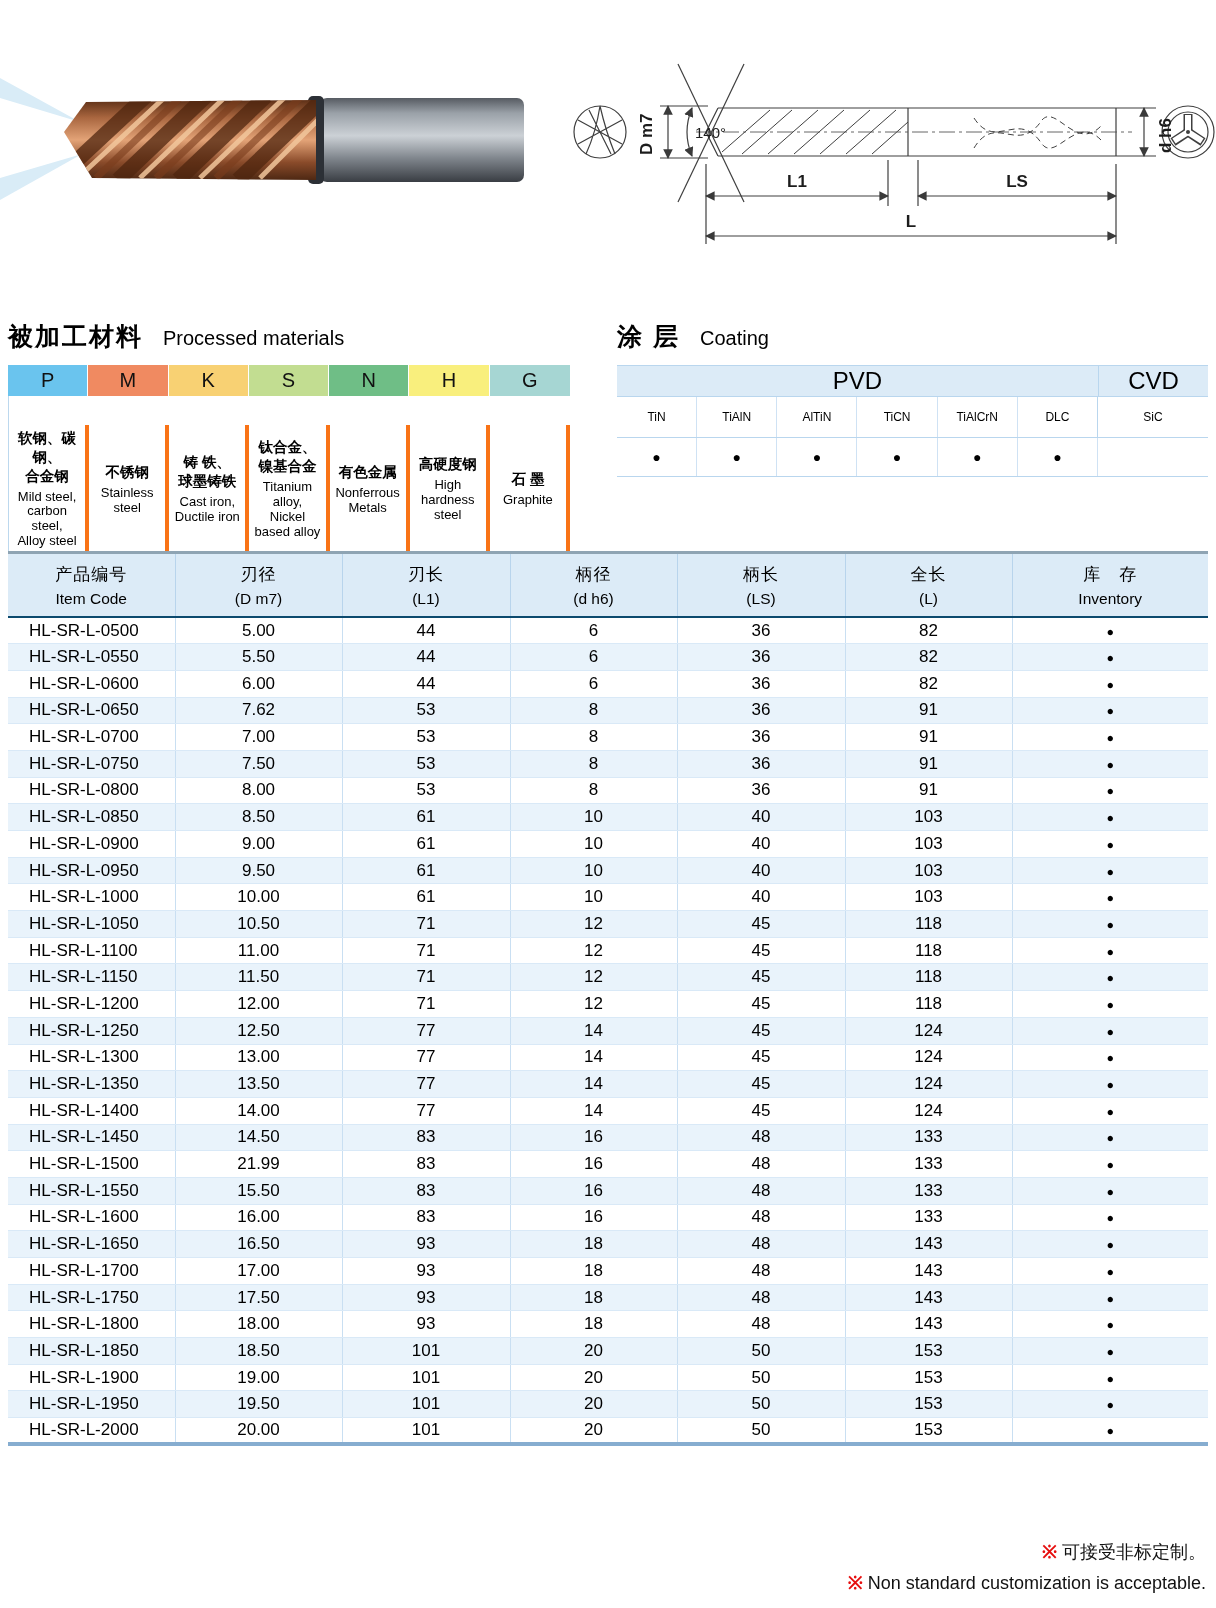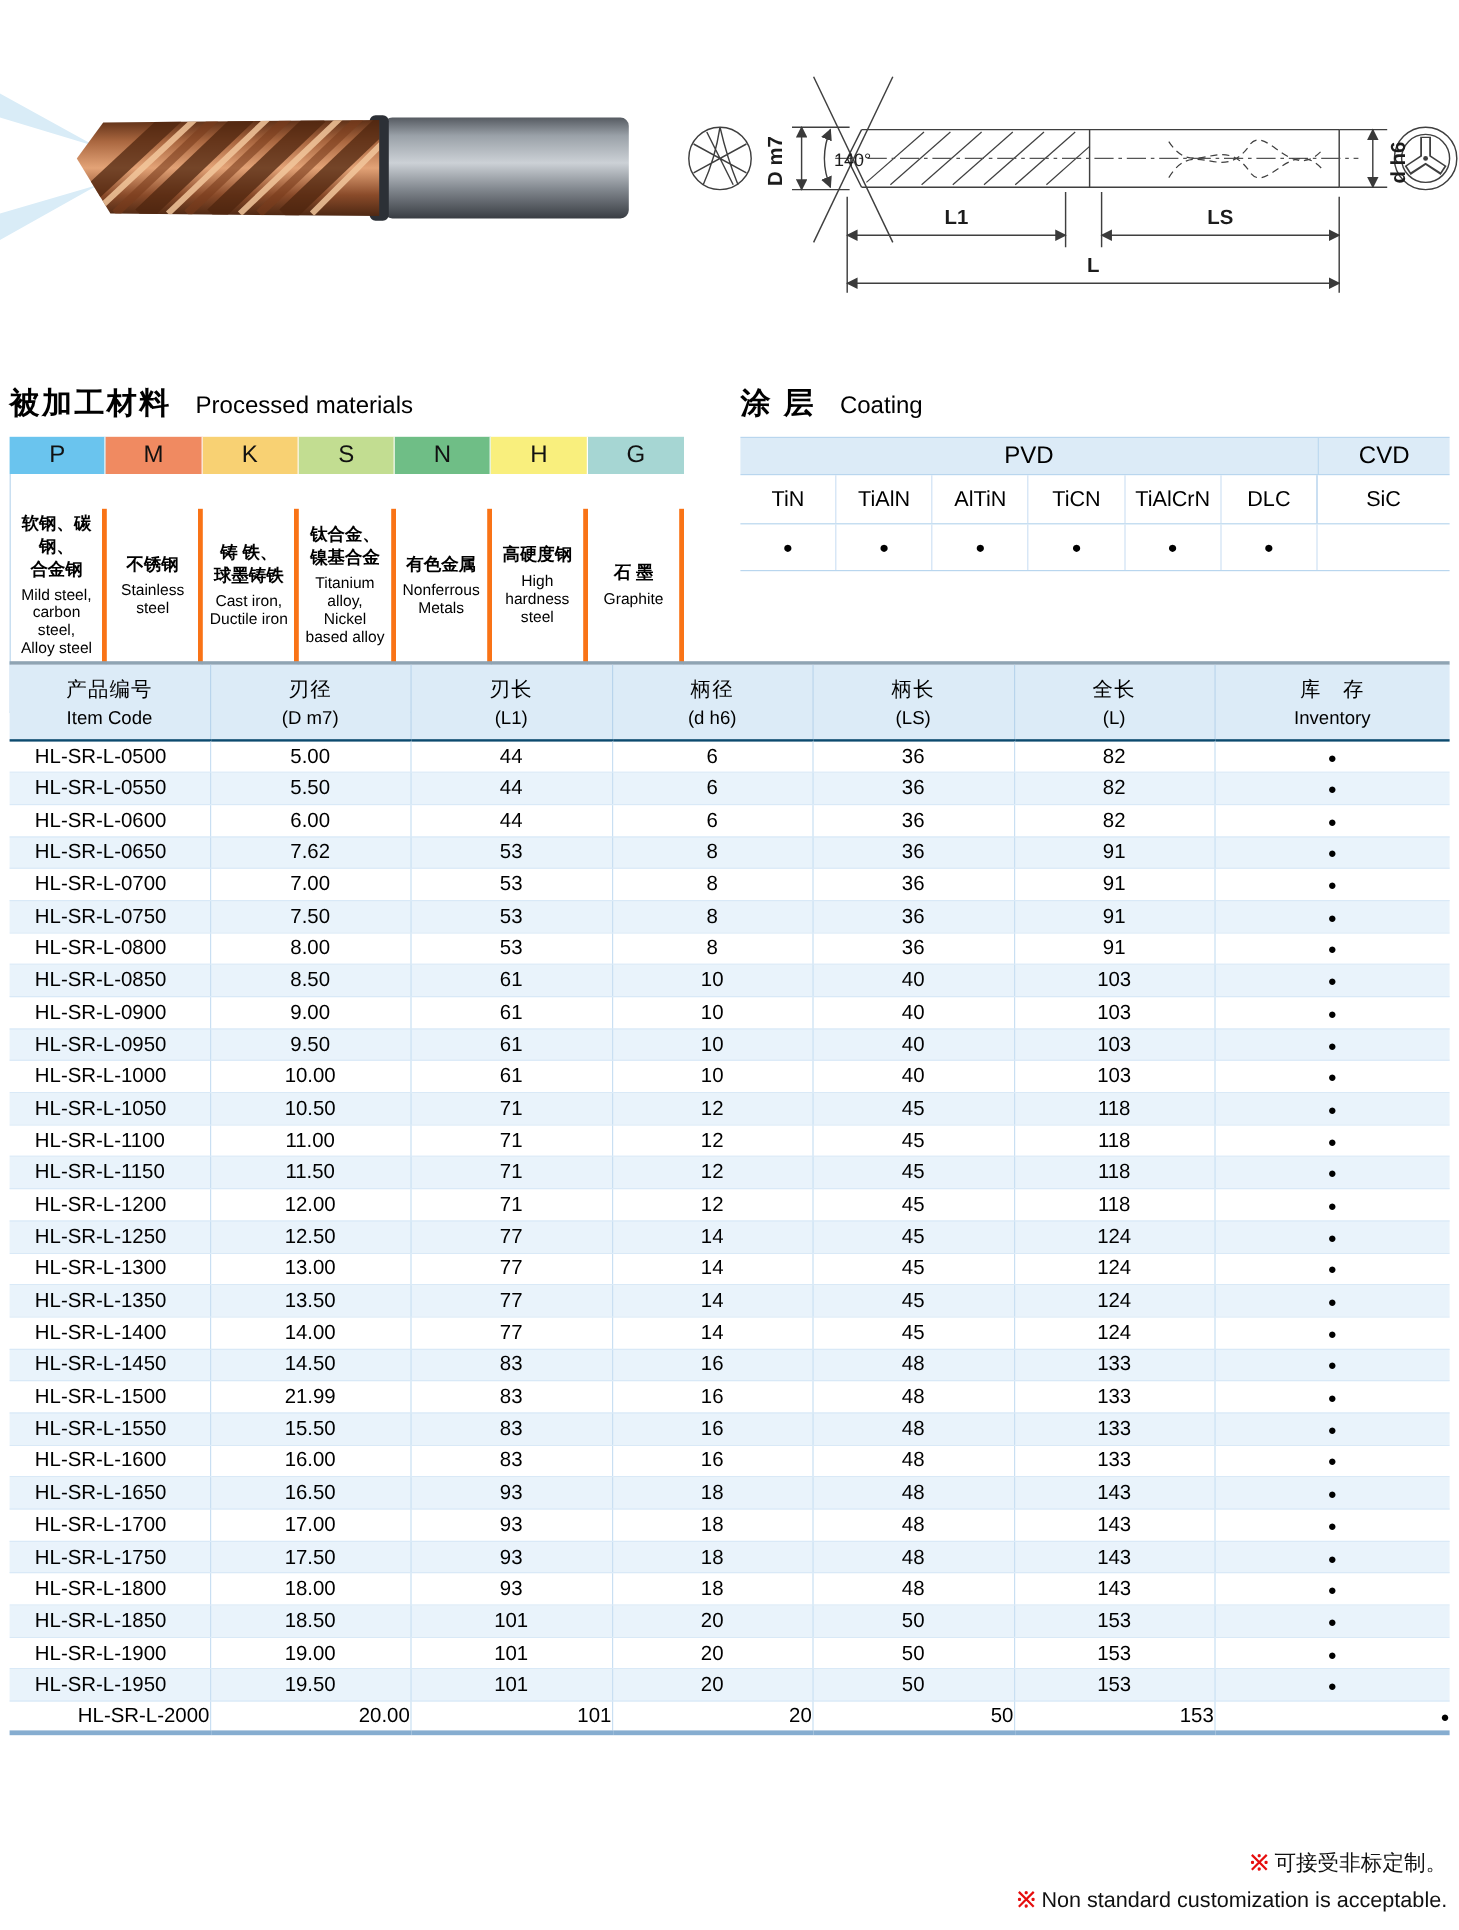--- a/index.html
+++ b/index.html
@@ -29,43 +29,43 @@
               align-items:center; justify-content:center; text-align:center; padding:4px 1px;margin-top:29px; }
   .mat-desc .cn { font-weight:bold; font-size:14.5px; line-height:1.3; white-space:pre-line; }
   .mat-desc .en { font-size:13px; line-height:1.15; margin-top:4px; white-space:pre-line; }
   .mat-dots { border-left:1px solid #bcd8ee; border-top:1px solid #bcd8ee; border-bottom:1px solid #bcd8ee; height:42px; }
   .mat-dot { border-right:1px solid #bcd8ee; display:flex; align-items:center; justify-content:center; font-size:15px; }
 
   
   .coating { position:absolute; left:617px; top:299px; width:591px; }
   .coat-table { border-top:1px solid #b9d6ee; }
   .coat-row { display:grid; grid-template-columns:repeat(6,1fr) 110px; }
-  .coat-group { background:#dcebf7; height:30px; display:flex; align-items:center; justify-content:center; font-size:20px; }
+  .coat-group { background:#dcebf7; height:30px; display:flex; align-items:center; justify-content:center; font-size:24px; }
   .coat-group + .coat-group { border-left:1px solid #b9d6ee; }
   .coat-names { border-top:1px solid #b9d6ee; }
-  .coat-name { height:40px; display:flex; align-items:center; justify-content:center; font-size:18px; border-right:1px solid #cfe2f4; }
+  .coat-name { height:40px; display:flex; align-items:center; justify-content:center; font-size:12px; border-right:1px solid #cfe2f4; }
   .coat-name:last-child { border-right:none; border-left:1px solid #b9d6ee; margin-left:-1px; }
   .coat-dotsrow { border-top:1px solid #b9d6ee; border-bottom:1px solid #b9d6ee; }
   .coat-dot { height:38px; display:flex; align-items:center; justify-content:center; font-size:14px; border-right:1px solid #cfe2f4; }
   .coat-dot:last-child { border-right:none; }
 
   
   .spec-wrap { position:absolute; left:8px; top:551px; width:1200px; border-top:3px solid #8fa4b3; }
   table.spec { width:100%; border-collapse:collapse; table-layout:fixed; }
   table.spec thead th { background:#dcebf7; height:63px; font-weight:normal; vertical-align:middle;
                         border-right:1px solid #b8d4ec; border-bottom:2px solid #0c4a6e; }
   table.spec thead th:last-child { border-right:none; }
   table.spec thead .hcn { font-size:17px; letter-spacing:1px; }
   table.spec thead .hen { font-size:15.5px; margin-top:4px; }
   table.spec td { height:26.7px; text-align:center; font-size:17px; padding:0;
                   border-right:1px solid #c9dff2; border-bottom:1px solid #d9e9f7; }
   table.spec td:last-child { border-right:none; }
   table.spec td:first-child { text-align:left; padding-left:21px; }
   table.spec tbody tr:nth-child(even) { background:#e9f3fb; }
-  table.spec tbody tr:last-child td { border-bottom:4px solid #86add0;text-align:right; }
+  table.spec tbody tr:last-child td { border-bottom:4px solid #86add0; }
   .invdot { font-size:12.5px; }
 
   
   .footnotes { position:absolute; right:10px; top:1537px; text-align:right; }
   .fline { font-size:18px; line-height:31px; }
   .fmark { font-weight:bold; }
   .ftext { color:#111;margin-top:15px; }
 </style>
 </head>
 <body>

